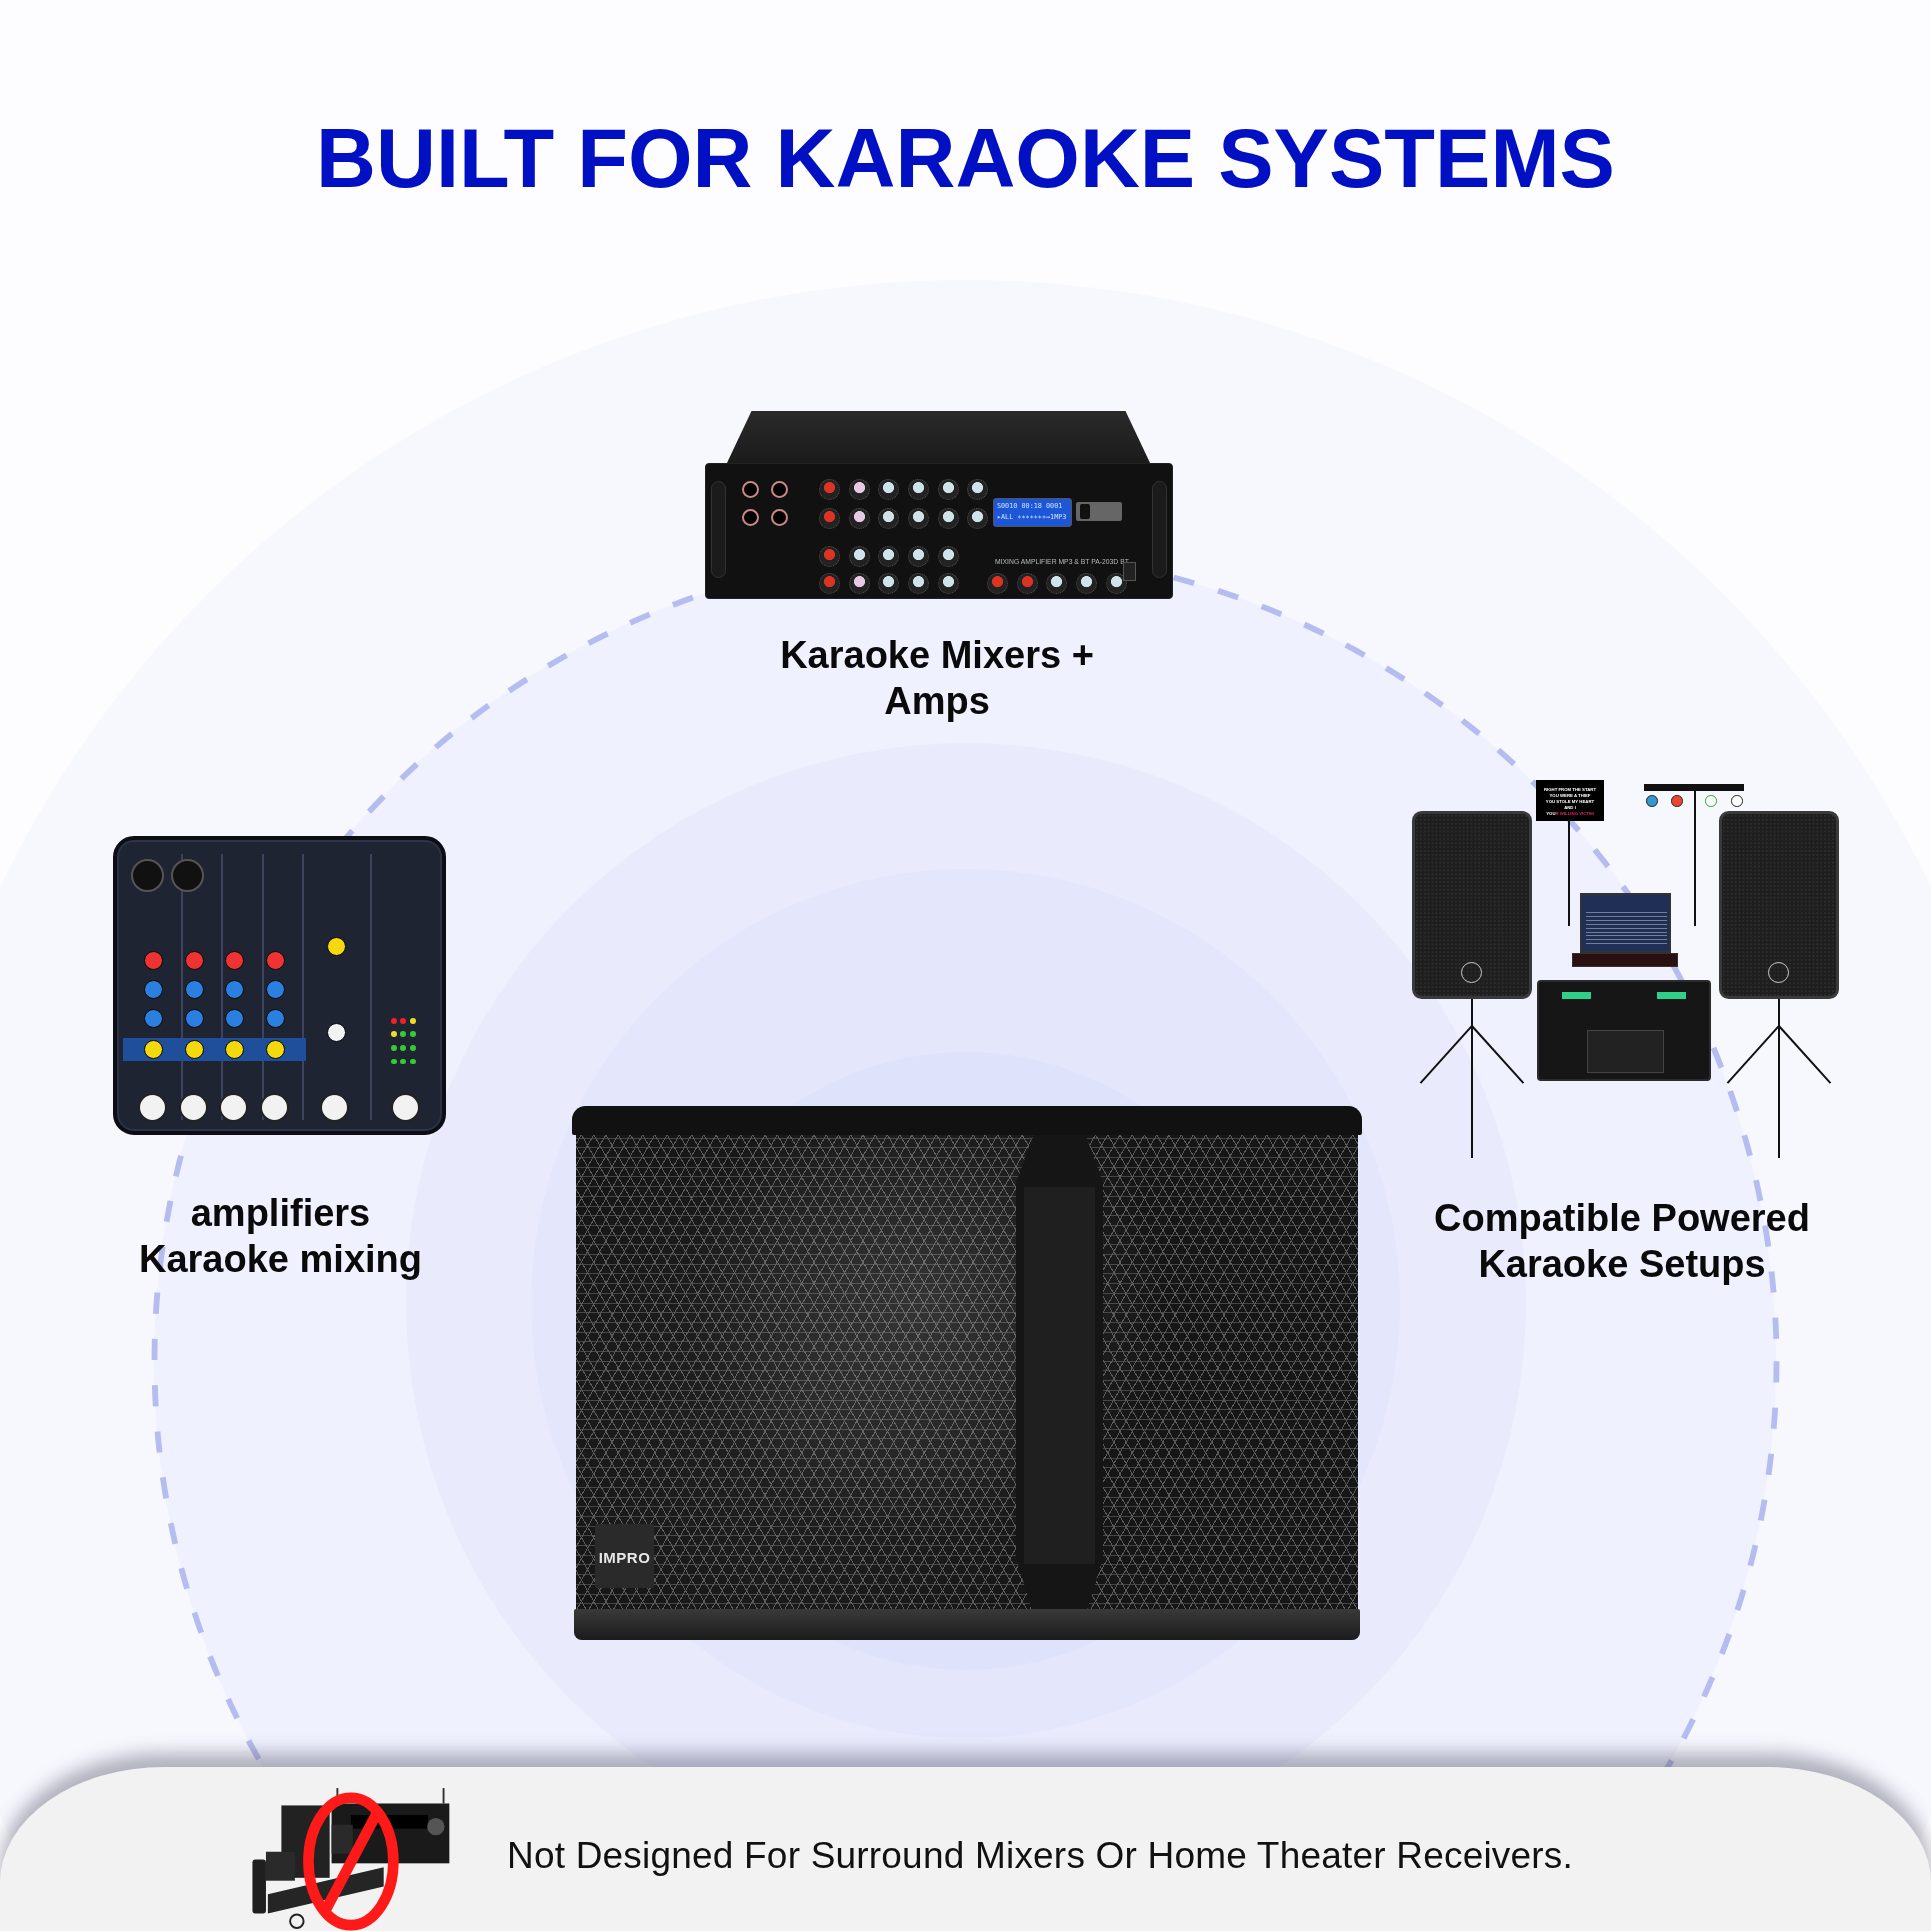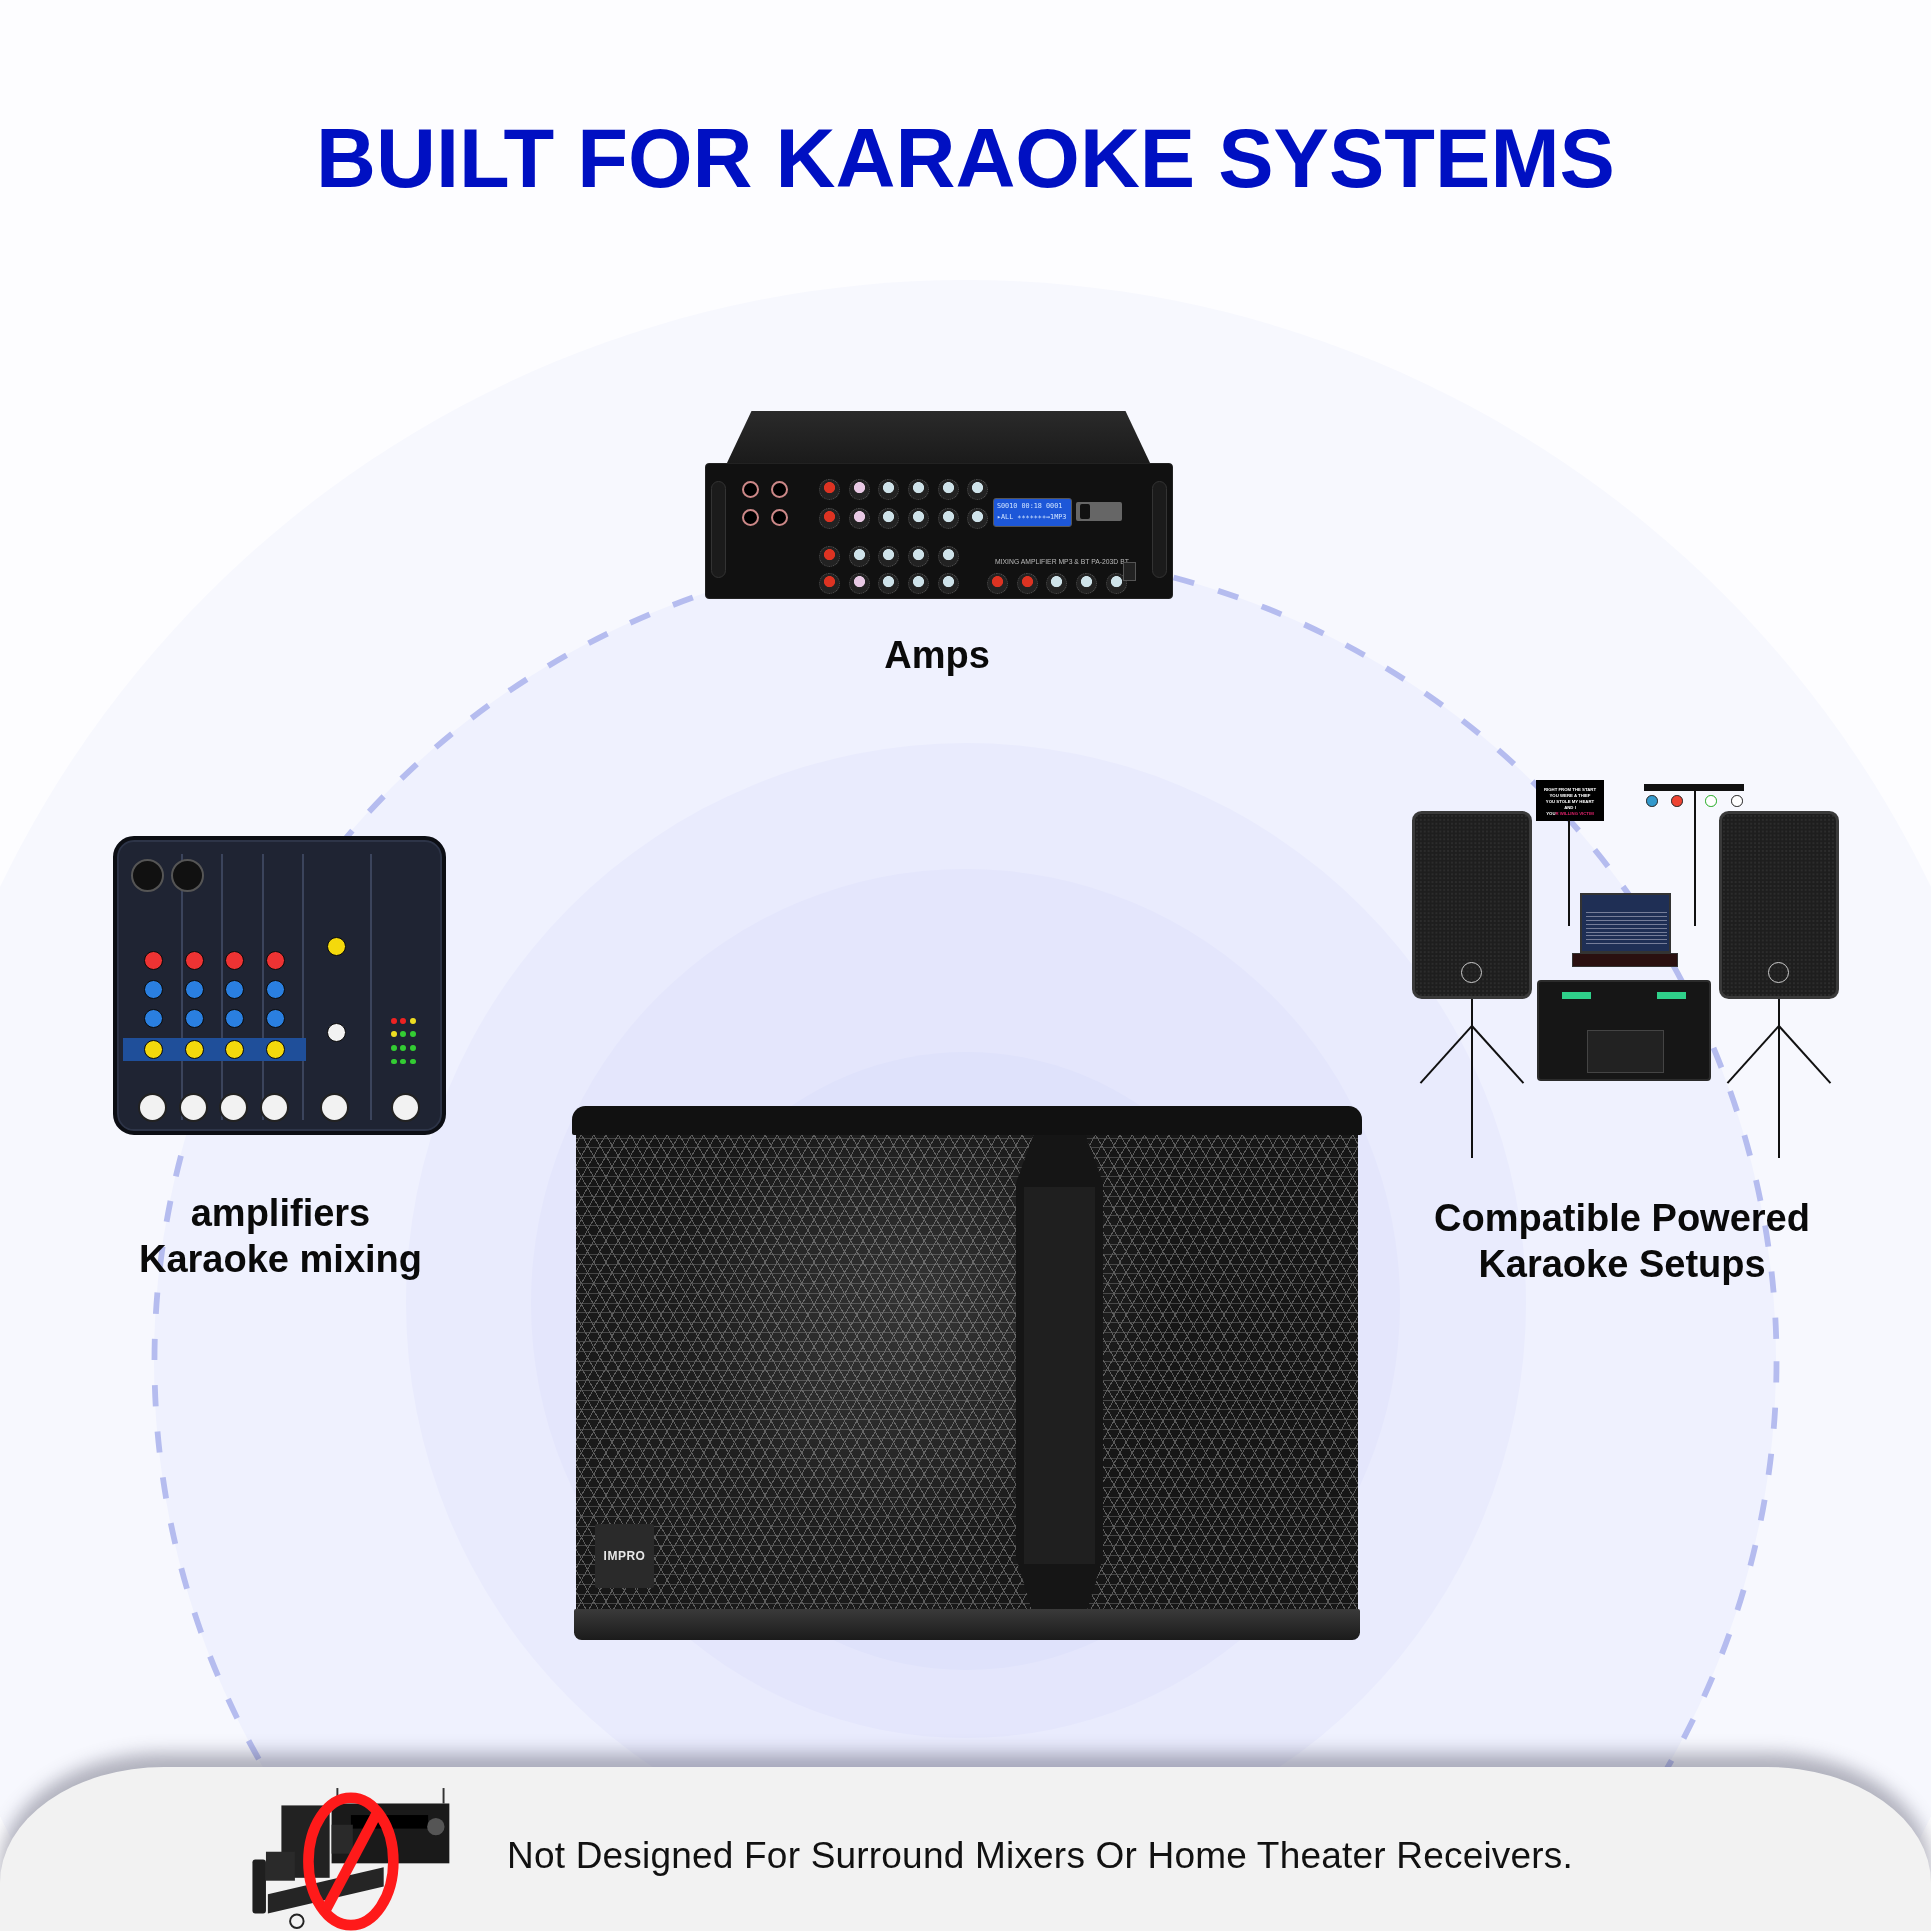--- a/index.html
+++ b/index.html
@@ -102,21 +102,21 @@
       repeating-linear-gradient(-60deg, #5a5a5a 0 1px, transparent 1px 10.6px),
       repeating-linear-gradient(0deg, #454545 0 1px, transparent 1px 9.7px);
   }
   .speaker .cap-bot { position: absolute; left: 1.9px; bottom: 0; width: 786px; height: 31px; background: linear-gradient(#3a3a3a, #1b1b1b); border-radius: 1.9px 1.9px 7.7px 7.7px; }
   .speaker .handle {
     position: absolute; left: 444px; top: 29px; width: 87px; height: 480px; background: #151515;
     clip-path: polygon(20% 0, 80% 0, 100% 10%, 100% 88%, 80% 100%, 20% 100%, 0 88%, 0 10%);
   }
   .speaker .handle::after { content: ""; position: absolute; left: 7.7px; top: 52px; width: 71px; height: 377px; background: #1f1f1f; }
   .speaker .badge { position: absolute; left: 23px; top: 418px; width: 59px; height: 64px; background: #2a2a2a; border-radius: 1.9px; }
-  .speaker .badge span { position: absolute; left: 0; top: 25px; width: 59px; text-align: center; color: #e8e8e8; font-size: 12px; font-weight: 700; letter-spacing: 0.5px; font-family: "Liberation Sans", sans-serif; }
+  .speaker .badge span { position: absolute; left: 0; top: 25px; width: 59px; text-align: center; color: #e8e8e8; font-size: 15px; font-weight: 700; letter-spacing: 0.5px; font-family: "Liberation Sans", sans-serif; }
 
   
   .bottom-panel {
     position: absolute; left: 0; top: 1767px; width: 1931px; height: 193px;
     background: #f2f2f2; border-radius: 164px 164px 0 0 / 116px 116px 0 0;
     box-shadow: 0 -13.5px 17.4px rgba(90,90,110,.45);
   }
   .bottom-panel .warn-icon { position: absolute; left: 237px; top: 19.3px; width: 222px; height: 145px; }
   .bottom-panel .warn-text {
     position: absolute; left: 507px; top: 68px; font-size: 37px; color: #111; font-weight: 400;
@@ -184,20 +184,21 @@
       <div class="knob"></div>
       <div class="knob"></div>
   </div>
   <div class="lcd"><span>S0010 00:18 0001</span>
 <span>▸ALL ∗∗∗∗∗∗∗→1MP3</span></div>
   <div class="usb"></div>
   <div class="model">MIXING AMPLIFIER MP3 &amp; BT  PA-203D BT</div>
   <div class="power"></div>
 </div>
 <div class="label" style="left:734px;top:632px;width:406px">
+  <div>Karaoke Mixers +</div>
   <div>Amps</div>
 </div>
 
 <div class="mixer">
   <div class="strip" style="left:64px"></div>
   <div class="strip" style="left:104px"></div>
   <div class="strip" style="left:145px"></div>
   <div class="strip" style="left:185px"></div>
   <div class="strip" style="left:253px"></div>
   <div class="xlr" style="left:13.5px"></div>

